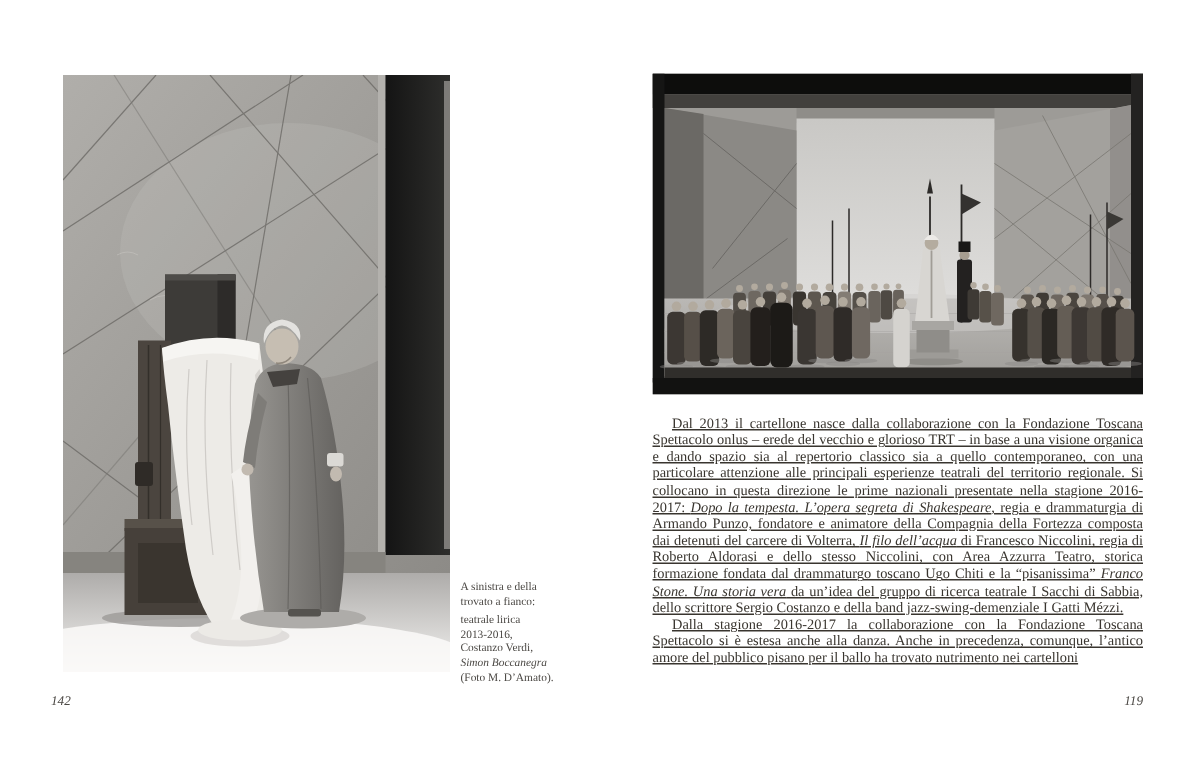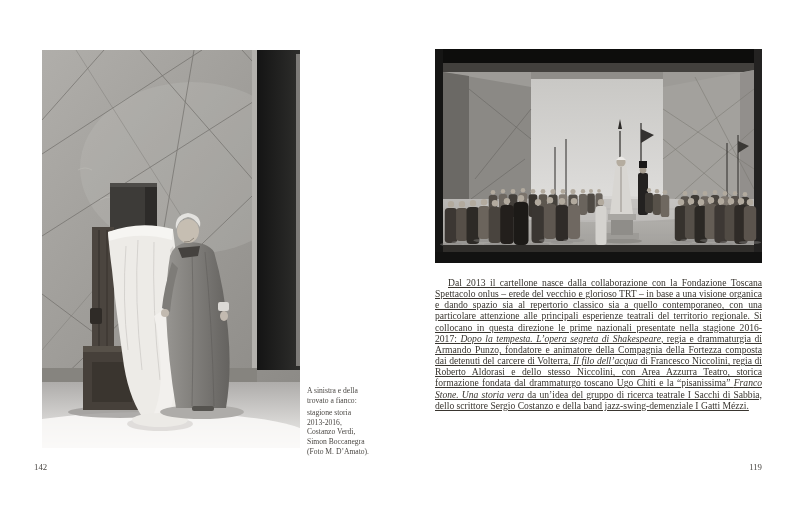--- a/index.html
+++ b/index.html
@@ -4,25 +4,25 @@
 <style>
   html,body{margin:0;padding:0;background:#ffffff;}
   .spread{position:relative;width:800px;height:505px;background:#ffffff;overflow:hidden;
           font-family:"Liberation Serif", serif;color:#3a3734;}
   figure{margin:0;padding:0;}
   .photo-left{position:absolute;left:42px;top:50px;width:258px;height:398px;}
   .photo-right{position:absolute;left:435px;top:49px;width:327px;height:214px;}
   .photo-left svg,.photo-right svg{display:block;width:100%;height:100%;}
   .caption{position:absolute;left:307px;top:386px;width:88px;font-size:7.6px;line-height:9.6px;color:#4b4844;}
   .cap-gap{margin-top:3px;}
-  .cap-italic{}
+  .cap-italic{font-style:italic;}
   .bodytext{position:absolute;left:435px;top:277px;width:327px;font-size:9.6px;line-height:11.15px;
             text-align:justify;color:#39352f;}
   .bodytext p{margin:0;text-indent:13px;text-decoration:underline;}
-  .pagenum{position:absolute;font-size:8.8px;color:#4b4844;}
+  .pagenum{position:absolute;font-size:8.8px;color:#4b4844;font-style:italic;}
   .pagenum-left{left:34px;top:462px;}
   .pagenum-right{right:38px;top:462px;}
 </style>
 </head>
 <body>
 
 <div class="spread">
 
   <div>
     <figure class="photo-left">
@@ -124,21 +124,21 @@
           <path d="M134,179 Q132,165 146,163 Q160,165 158,177 Q152,167 146,167 Q138,168 134,179 Z" fill="#e3e2df"></path>
           <path d="M152,188 Q148,193 142,192" stroke="#8f877c" stroke-width="1" fill="none"></path>
           <rect x="150" y="356" width="22" height="5" rx="2" fill="#55534f"></rect>
         </g>
       </svg>
     </figure>
 
     <div class="caption">
       <div class="cap-line">A sinistra e della</div>
       <div class="cap-line">trovato a fianco:</div>
-      <div class="cap-line cap-gap">stagione storia</div>
+      <div class="cap-line cap-gap">teatrale lirica</div>
       <div class="cap-line">2013-2016,</div>
       <div class="cap-line">Costanzo Verdi,</div>
       <div class="cap-line cap-italic">Simon Boccanegra</div>
       <div class="cap-line">(Foto M. D’Amato).</div>
     </div>
 
     <div class="pagenum pagenum-left">142</div>
   </div>
 
   <div>
@@ -332,17 +332,18 @@
 
         <g>
           <rect x="8" y="196" width="311" height="8" fill="#302e2b"></rect>
           <rect x="0" y="203" width="327" height="11" fill="#121211"></rect>
         </g>
       </svg>
     </figure>
 
     <div class="bodytext">
       <p>Dal 2013 il cartellone nasce dalla collaborazione con la Fondazione Toscana Spettacolo onlus – erede del vecchio e glorioso TRT – in base a una visione organica e dando spazio sia al repertorio classico sia a quello contemporaneo, con una particolare attenzione alle principali esperienze teatrali del territorio regionale. Si collocano in questa direzione le prime nazionali presentate nella stagione 2016-2017: <i>Dopo la tempesta. L’opera segreta di Shakespeare</i>, regia e drammaturgia di Armando Punzo, fondatore e animatore della Compagnia della Fortezza composta dai detenuti del carcere di Volterra, <i>Il filo dell’acqua</i> di Francesco Niccolini, regia di Roberto Aldorasi e dello stesso Niccolini, con Area Azzurra Teatro, storica formazione fondata dal drammaturgo toscano Ugo Chiti e la “pisanissima” <i>Franco Stone. Una storia vera</i> da un’idea del gruppo di ricerca teatrale I Sacchi di Sabbia, dello scrittore Sergio Costanzo e della band jazz-swing-demenziale I Gatti Mézzi.</p>
+      <p>Dalla stagione 2016-2017 la collaborazione con la Fondazione Toscana Spettacolo si è estesa anche alla danza. Anche in precedenza, comunque, l’antico amore del pubblico pisano per il ballo ha trovato nutrimento nei cartelloni</p>
     </div>
 
     <div class="pagenum pagenum-right">119</div>
   </div>
 </div>
 
 </body></html>

